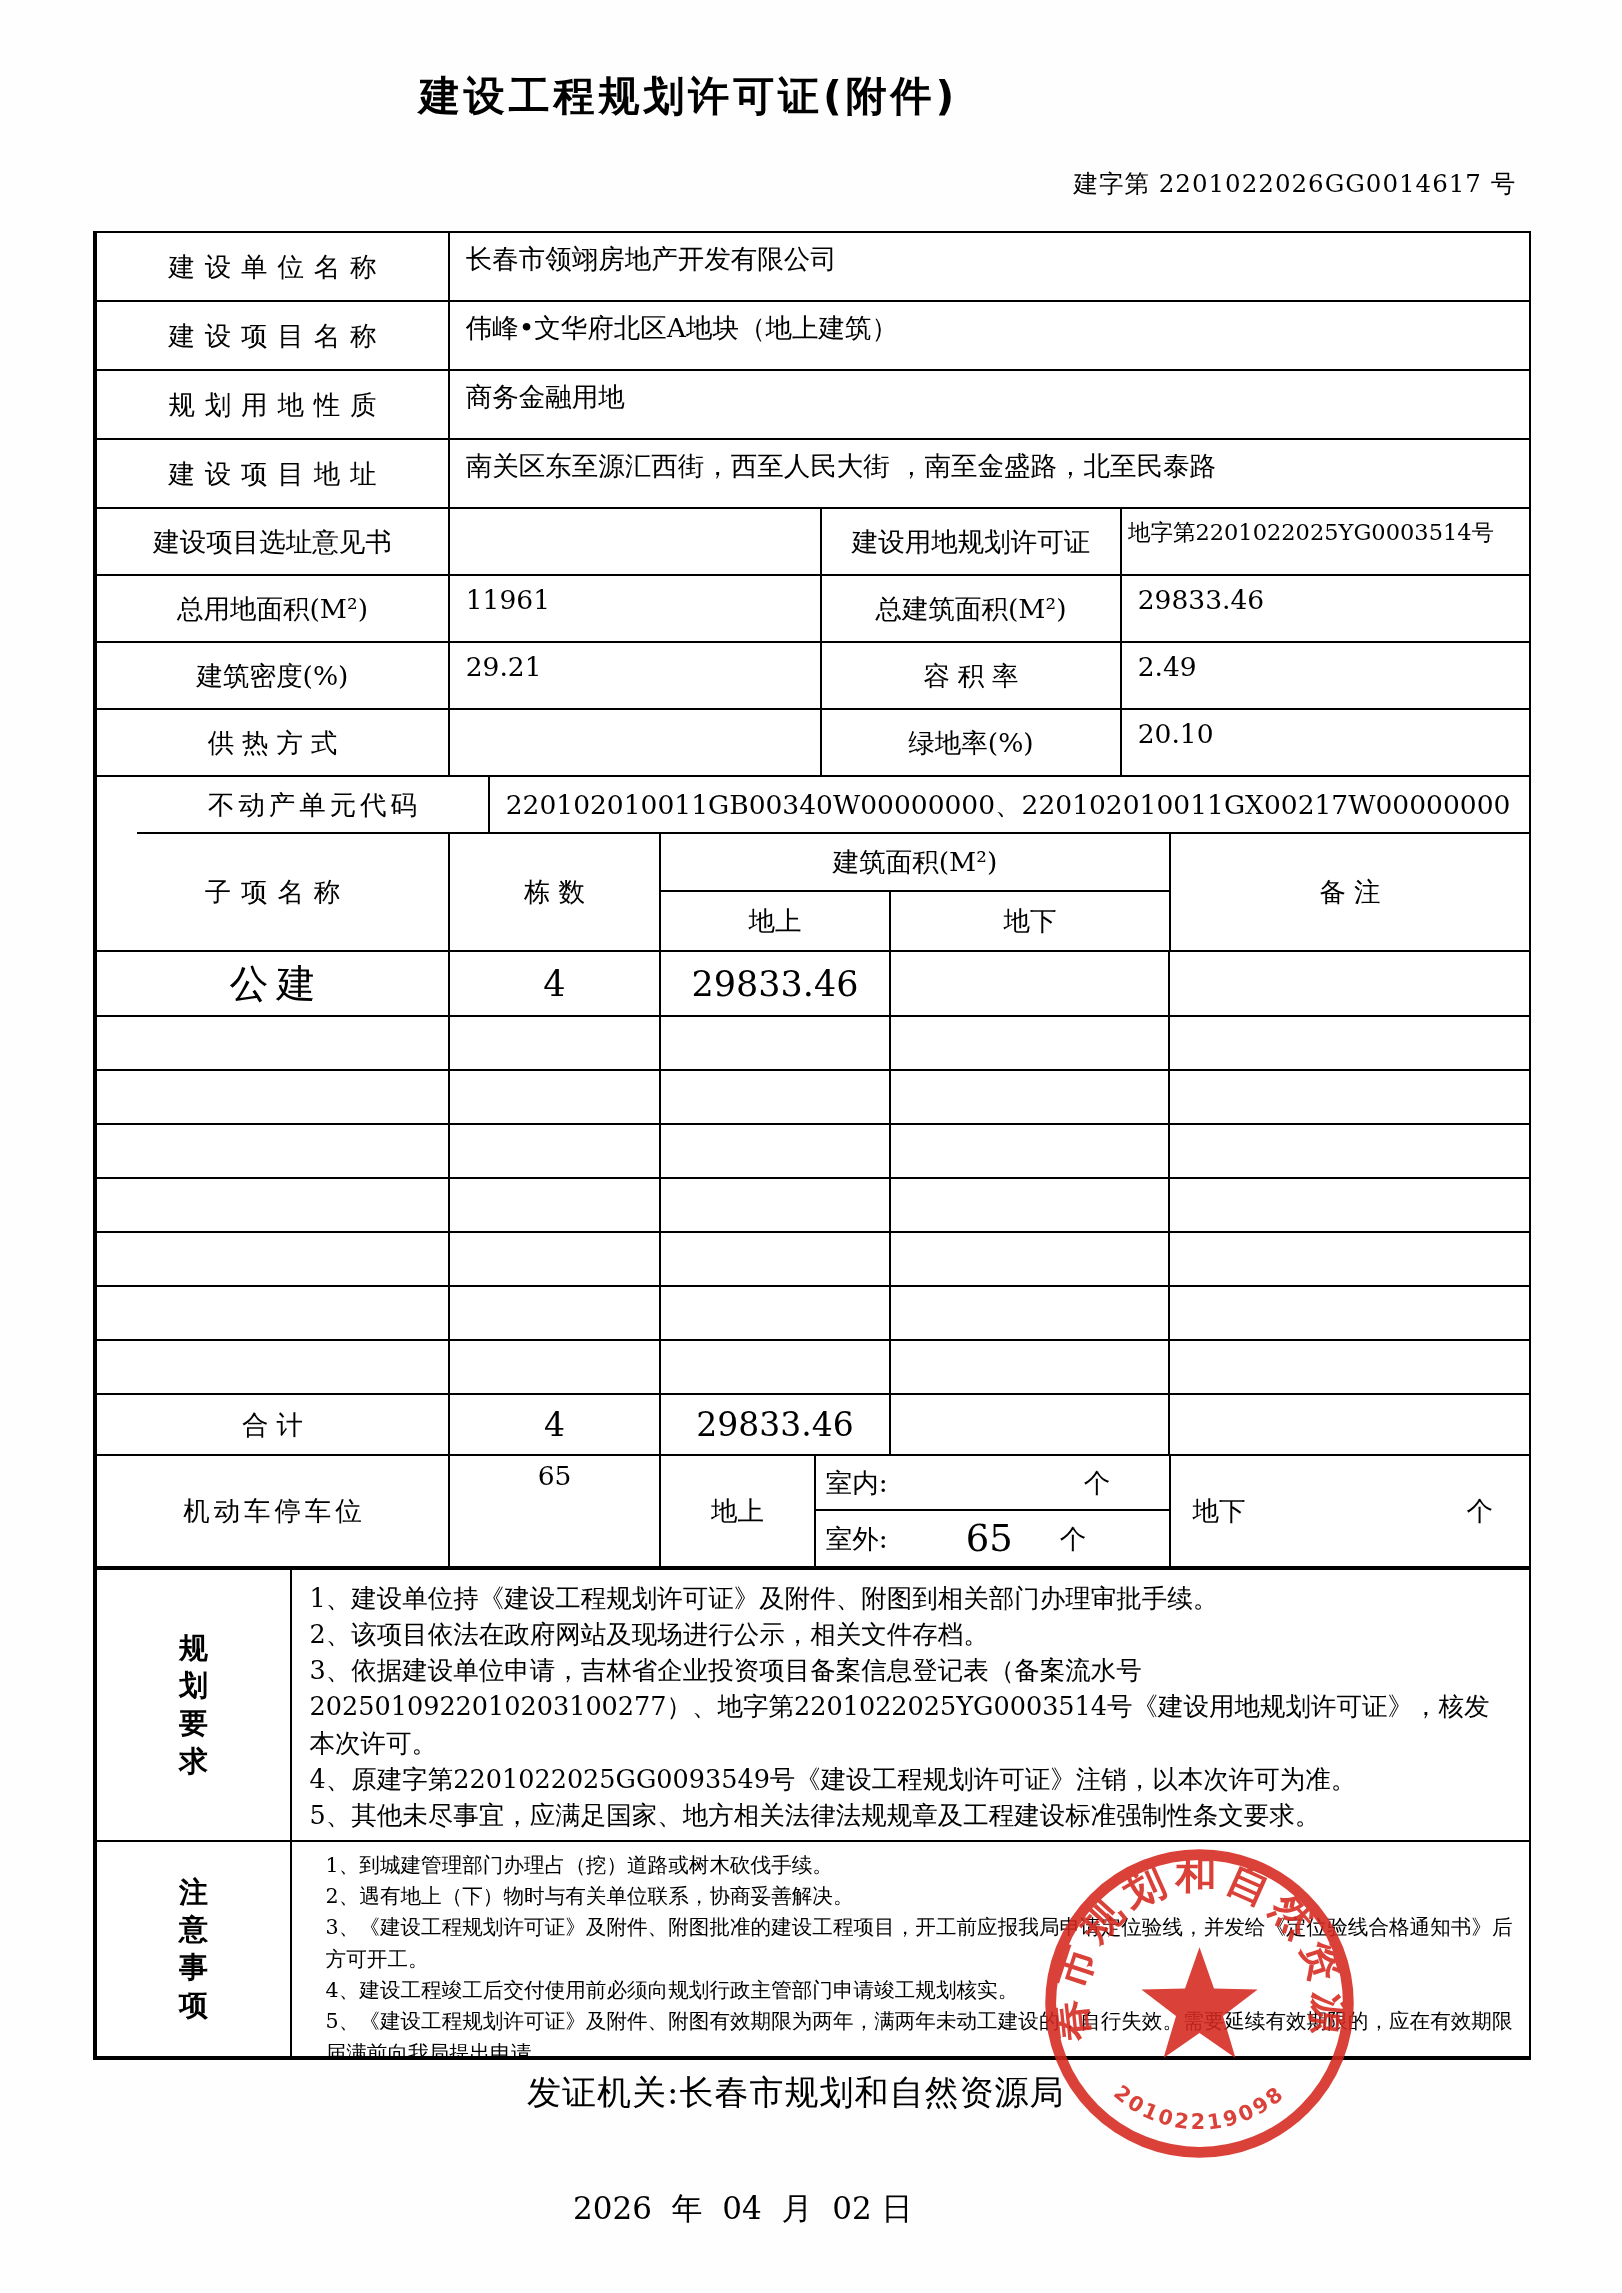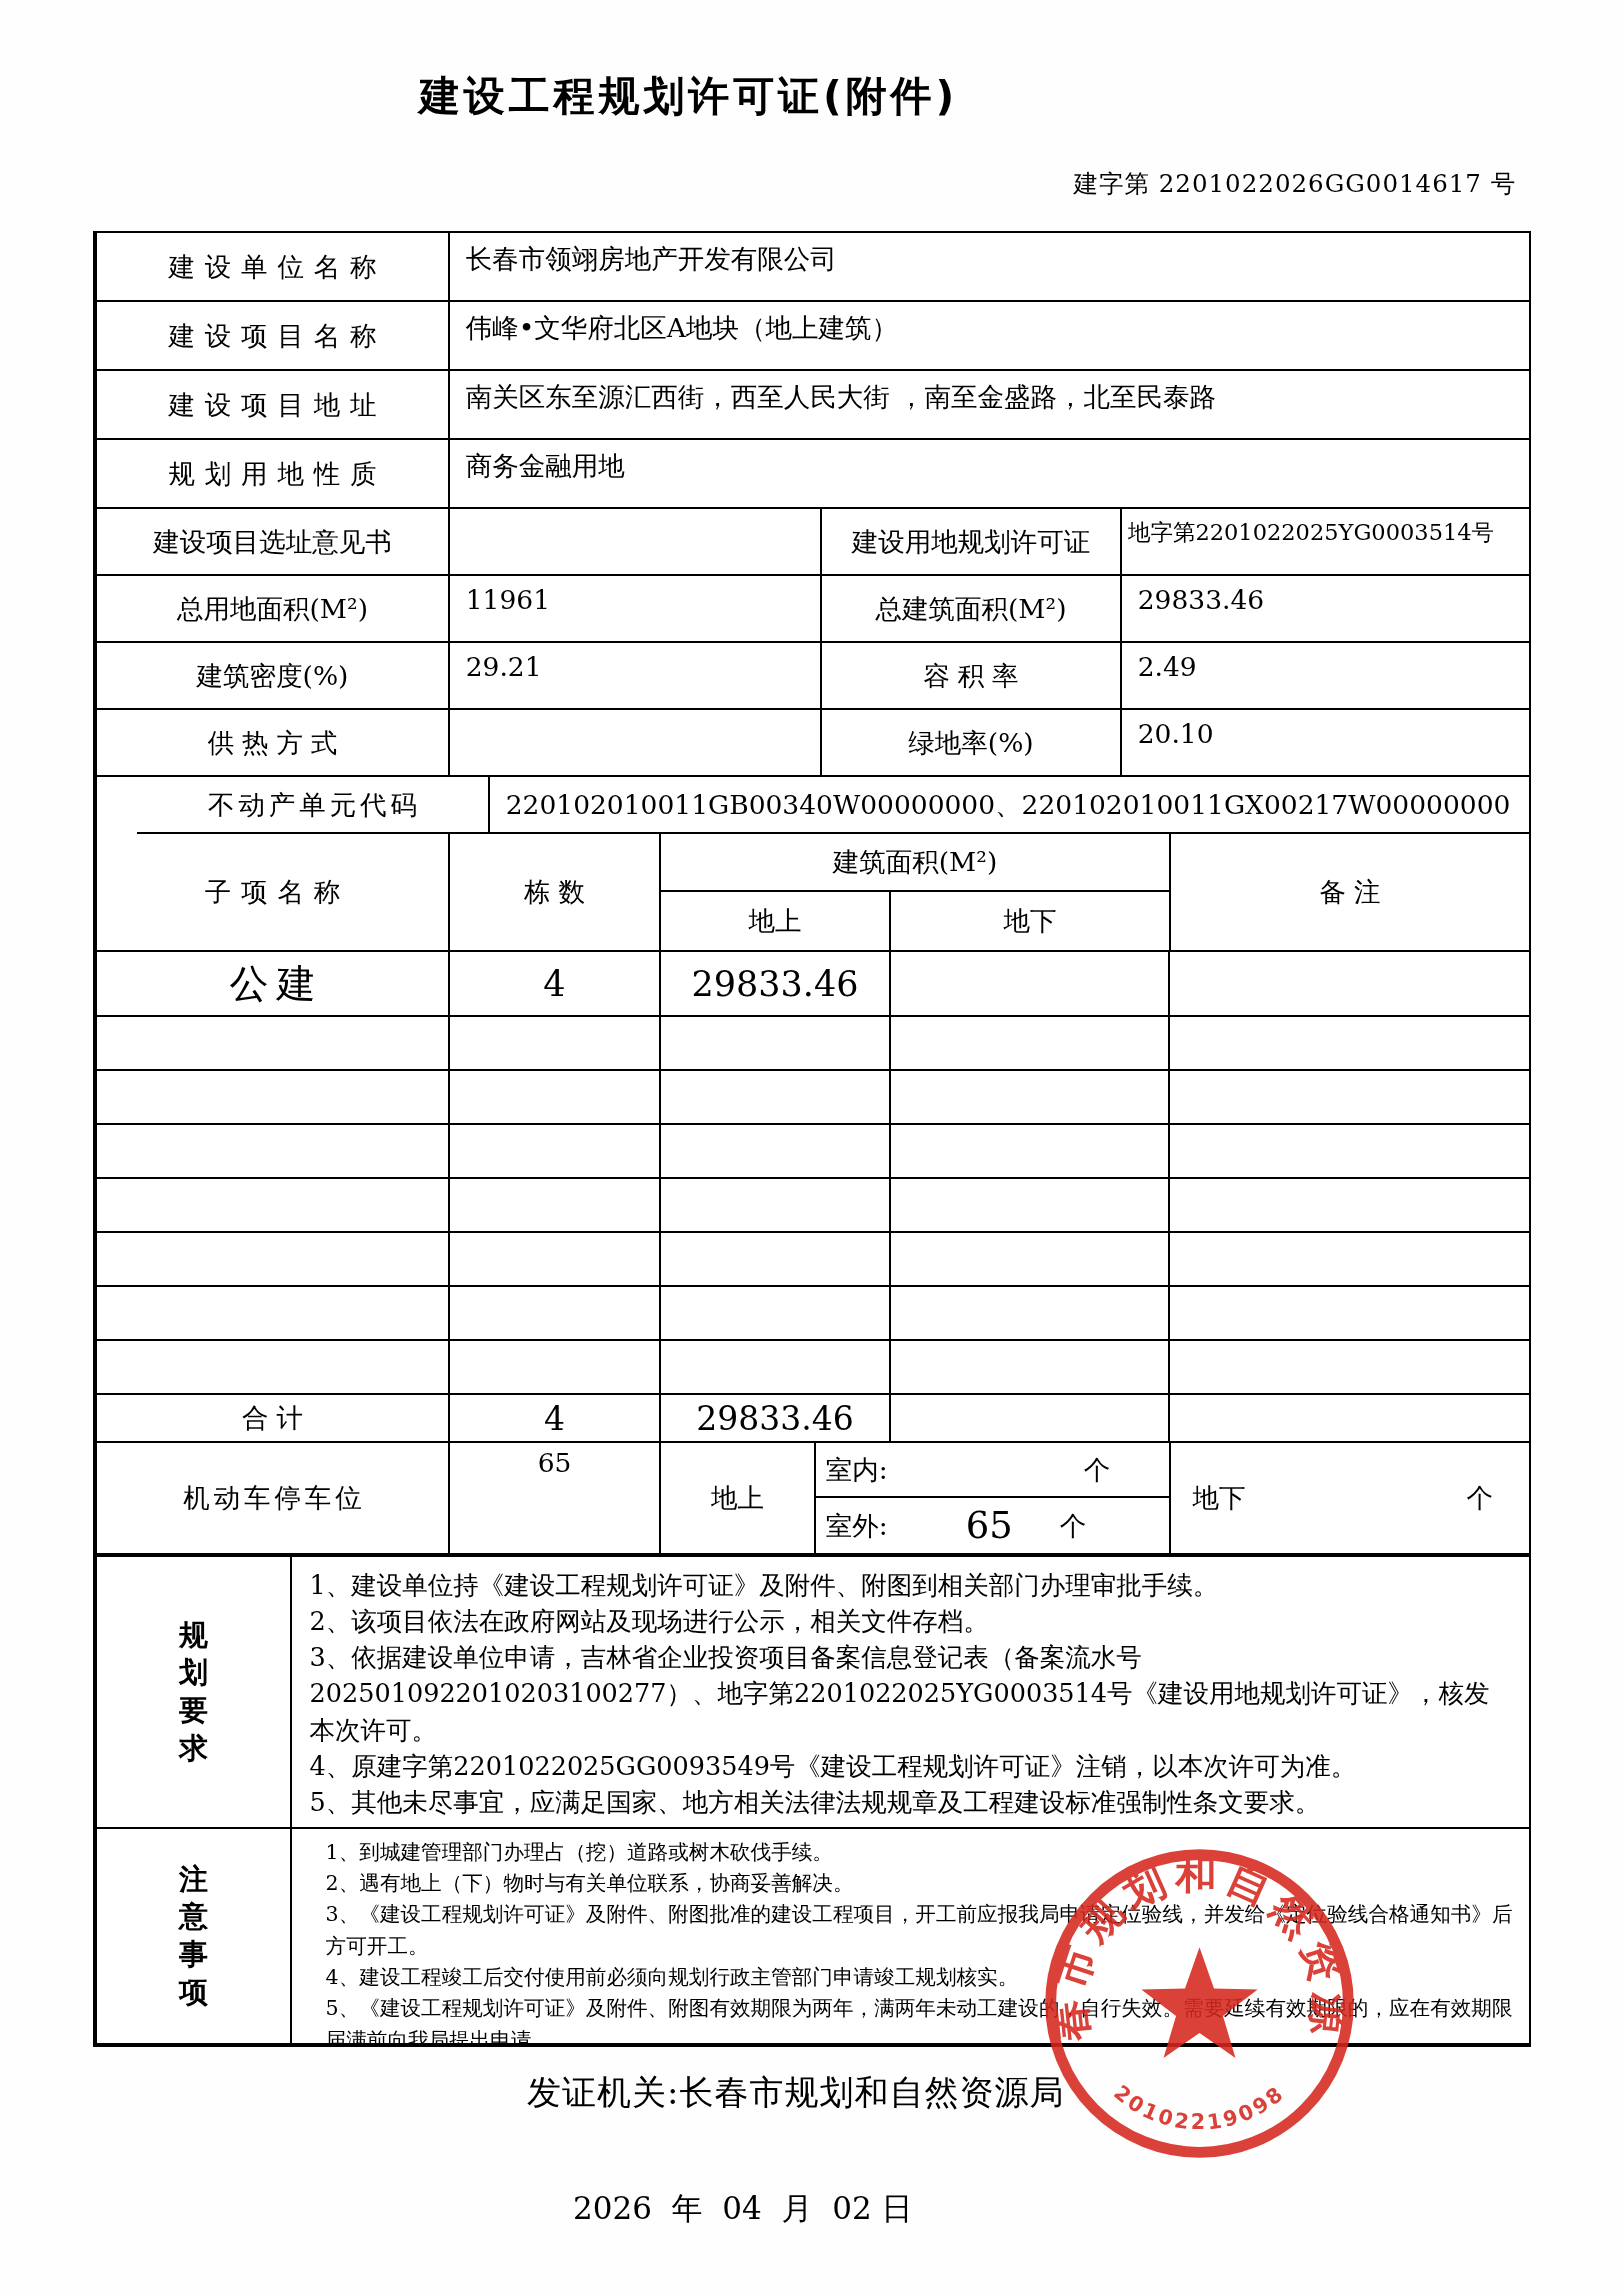--- a/index.html
+++ b/index.html
@@ -37,21 +37,21 @@
   .cell:last-child { border-right:none; }
   .lab { text-align:center; }
   .sp10 { letter-spacing:9.8px; text-indent:9.8px; }
   .sp8  { letter-spacing:7.8px;  text-indent:7.8px; }
   .sp4  { letter-spacing:3.9px;  text-indent:3.9px; }
   .val { justify-content:flex-start; align-items:flex-start; padding:7.8px 9.8px 0 15.7px; }
   .val.mid { align-items:center; padding-top:0; }
   .small { font-size:22.5px; padding-left:5.9px; letter-spacing:0; }
 
   .h70 { height:69px; } .h68 { height:67px; } .h58 { height:57px;margin-left:40px; }
-  .h66 { height:65px; } .h55 { height:54px; } .h62 { height:48px; }
+  .h66 { height:65px; } .h55 { height:54px; } .h62 { height:61px; }
 
   .c1 { width:353px; } .c2 { width:211px; } .c3 { width:230px; }
   .c4 { width:279px; } .c5 { flex:1; }
   .p1 { width:353px; } .p2 { width:372px; } .p3 { width:300px; } .p4 { flex:1; }
 
   
   .hdr { height:118px; }
   .areablk { width:510px; display:flex; flex-direction:column; border-right:2px solid #000; }
   .areatop { height:58px; display:flex; align-items:center; justify-content:center;
              border-bottom:2px solid #000; font-size:26.5px; }
@@ -109,26 +109,26 @@
 
       <div class="row h70">
         <div class="cell lab sp10 c1">建设单位名称</div>
         <div class="cell val c5">长春市领翊房地产开发有限公司</div>
       </div>
       <div class="row h70">
         <div class="cell lab sp10 c1">建设项目名称</div>
         <div class="cell val c5">伟峰•文华府北区A地块（地上建筑）</div>
       </div>
       <div class="row h70">
+        <div class="cell lab sp10 c1">规划用地性质</div>
+        <div class="cell val c5">商务金融用地</div>
+      </div>
+      <div class="row h70">
         <div class="cell lab sp10 c1">建设项目地址</div>
         <div class="cell val c5">南关区东至源汇西街，西至人民大街 ，南至金盛路，北至民泰路</div>
-      </div>
-      <div class="row h70">
-        <div class="cell lab sp10 c1">规划用地性质</div>
-        <div class="cell val c5">商务金融用地</div>
       </div>
 
       <div class="row h68">
         <div class="cell lab p1">建设项目选址意见书</div>
         <div class="cell val p2"></div>
         <div class="cell lab p3">建设用地规划许可证</div>
         <div class="cell val small p4">地字第2201022025YG0003514号</div>
       </div>
       <div class="row h68">
         <div class="cell lab p1">总用地面积(M²)</div>

